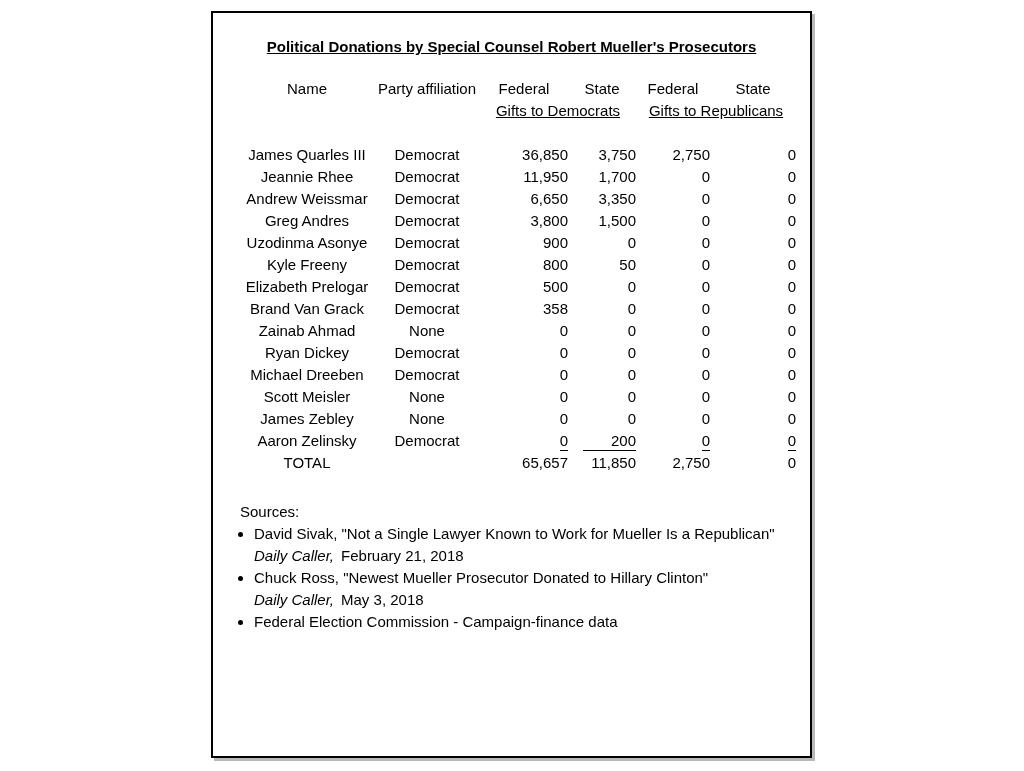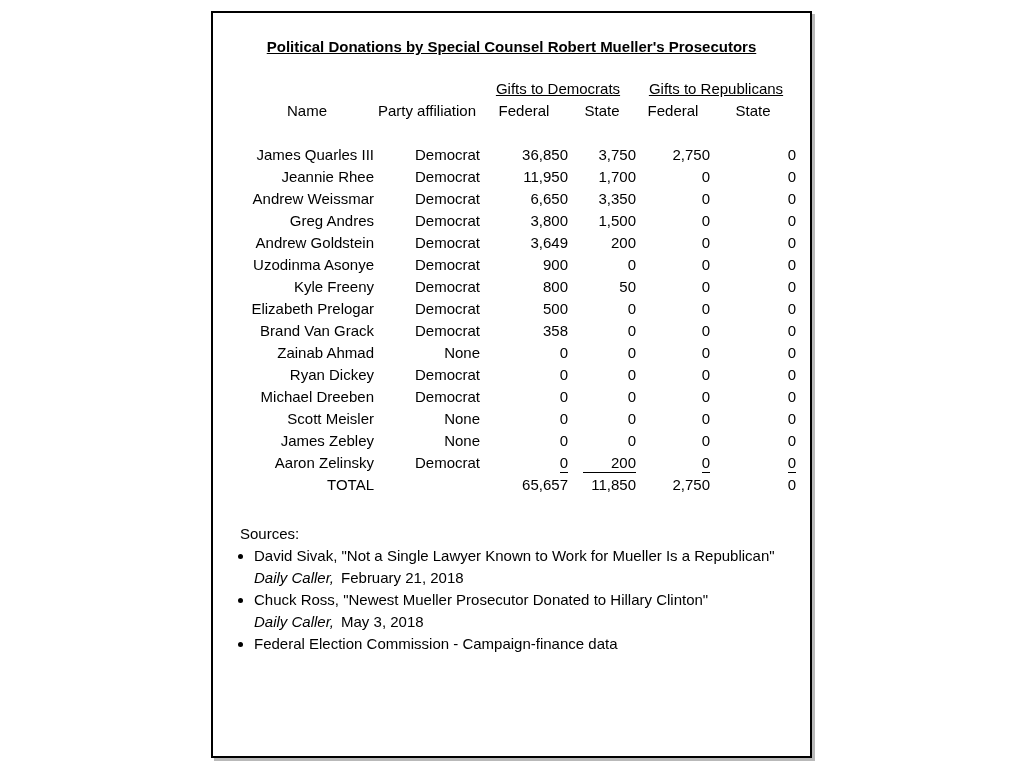--- a/index.html
+++ b/index.html
@@ -46,21 +46,21 @@
     white-space: nowrap;
     font-weight: normal;
     vertical-align: middle;
   }
   th.group {
     font-weight: bold;
     text-align: center;
     text-decoration: underline;
   }
   th.colhead { font-weight: bold; text-align: center; }
-  td.name, td.party { text-align: right; }
+  td.name, td.party { text-align: center; }
   td.num { text-align: right; }
   tr.spacer td { height: 22px; }
   .u {
     display: inline-block;
     border-bottom: 1.5px solid #000000;
     line-height: 19px;
     text-align: right;
   }
   .u-wide { min-width: 53px; }
   .sources { margin: 27px 0 4px 27px; font-size: 15px; }
@@ -91,33 +91,33 @@
       <colgroup>
         <col class="c-name">
           <col class="c-party">
           <col class="c-fd">
           <col class="c-sd">
           <col class="c-fr">
           <col class="c-sr">
       </colgroup>
       <tbody>
           <tr>
-        <th></th>
-        <th></th>
-        <th class="group" colspan="2">Gifts to Democrats</th>
-        <th class="group" colspan="2">Gifts to Republicans</th>
-      </tr>
-      <tr>
         <th class="colhead">Name</th>
         <th class="colhead">Party affiliation</th>
         <th class="colhead">Federal</th>
         <th class="colhead">State</th>
         <th class="colhead">Federal</th>
         <th class="colhead">State</th>
       </tr>
+      <tr>
+        <th></th>
+        <th></th>
+        <th class="group" colspan="2">Gifts to Democrats</th>
+        <th class="group" colspan="2">Gifts to Republicans</th>
+      </tr>
       <tr class="spacer">
             <td colspan="6"></td>
           </tr>
 
       <tr>
         <td class="name">James Quarles III</td>
         <td class="party">Democrat</td>
         <td class="num">36,850</td>
         <td class="num">3,750</td>
         <td class="num">2,750</td>
@@ -137,28 +137,20 @@
         <td class="num">6,650</td>
         <td class="num">3,350</td>
         <td class="num">0</td>
         <td class="num">0</td>
       </tr>
       <tr>
         <td class="name">Greg Andres</td>
         <td class="party">Democrat</td>
         <td class="num">3,800</td>
         <td class="num">1,500</td>
-        <td class="num">0</td>
-        <td class="num">0</td>
-      </tr>
-      <tr>
-        <td class="name">Andrew Goldstein</td>
-        <td class="party">Democrat</td>
-        <td class="num">3,649</td>
-        <td class="num">200</td>
         <td class="num">0</td>
         <td class="num">0</td>
       </tr>
       <tr>
         <td class="name">Uzodinma Asonye</td>
         <td class="party">Democrat</td>
         <td class="num">900</td>
         <td class="num">0</td>
         <td class="num">0</td>
         <td class="num">0</td>

